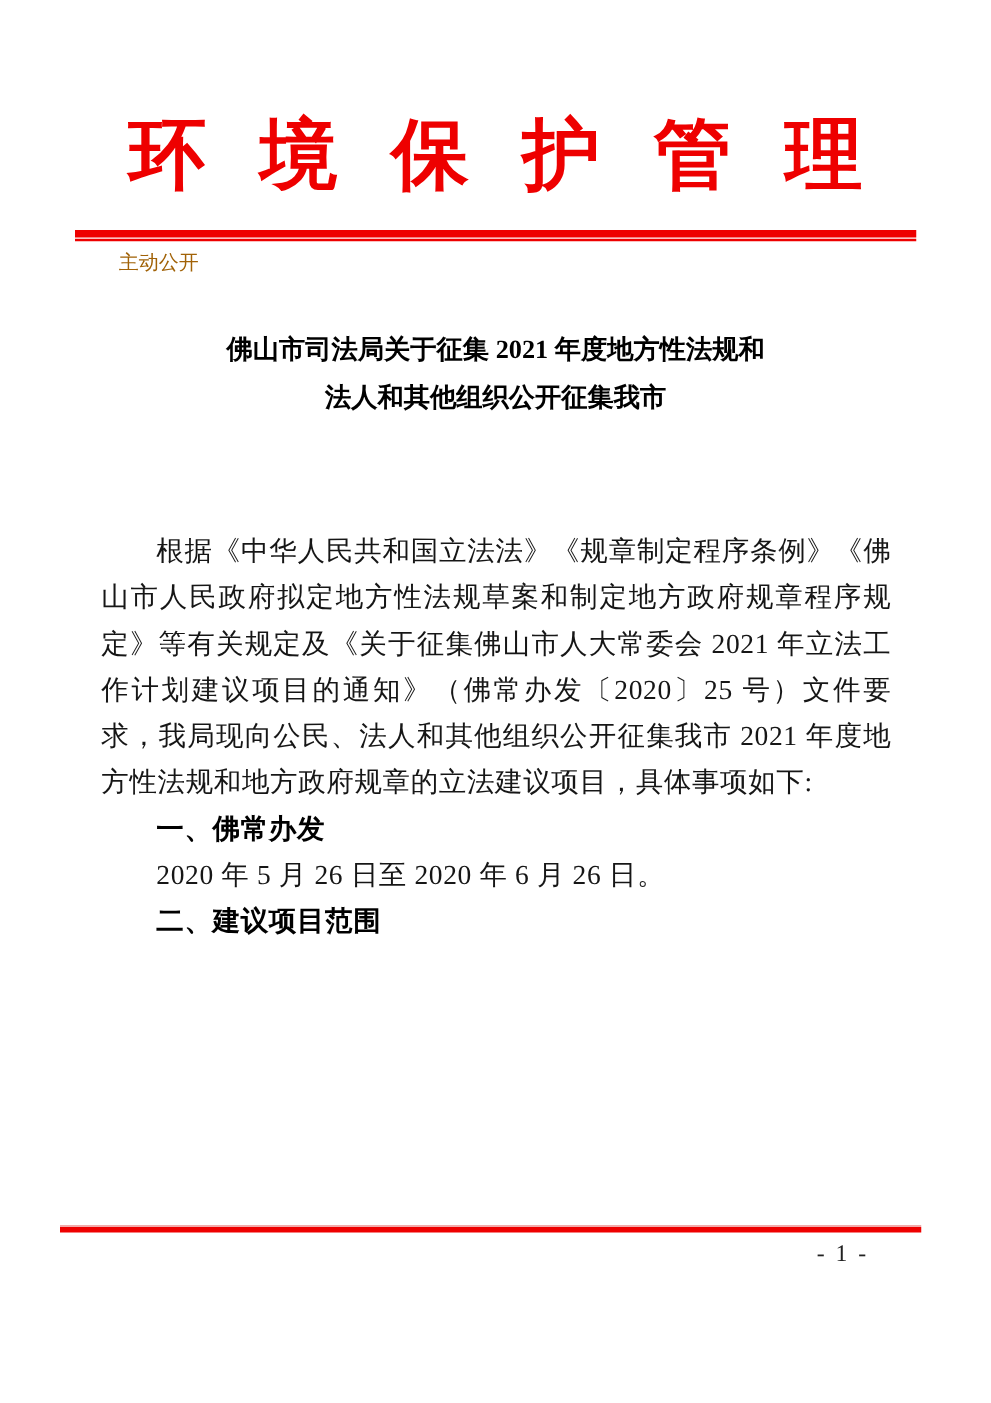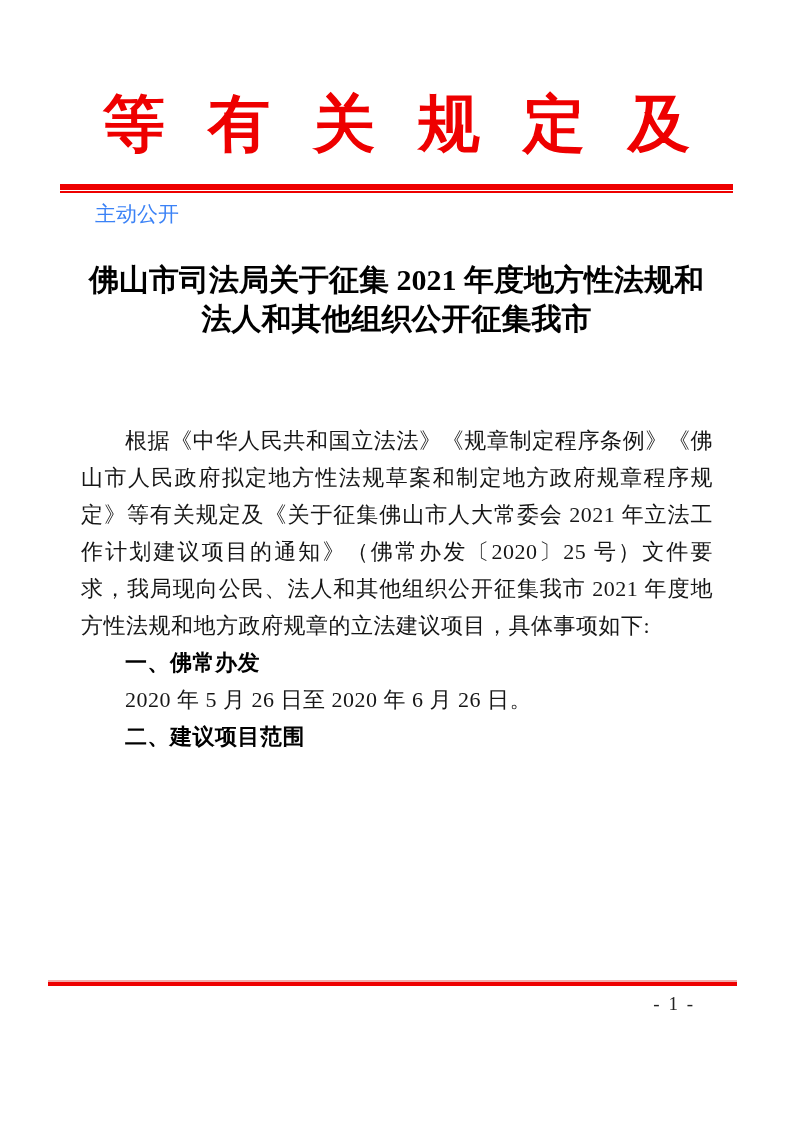--- a/index.html
+++ b/index.html
@@ -30,29 +30,29 @@
   .header-rule {
     position: absolute;
     top: 184px; left: 60px;
     width: 673px;
   }
   .header-rule .thick { height: 6px; background: var(--accent); }
   .header-rule .thin  { height: 2px; background: var(--accent); margin-top: 1px; }
   .disclosure {
     position: absolute;
     top: 200px; left: 95px;
-    font-size: 21px;
+    font-size: 16px;
     font-family: Liberation Sans, sans-serif;
-    color: #3b82f6;
+    color: #a16207;
   }
   .doc-title {
     position: absolute;
     top: 260px; left: 40px; right: 40px;
     text-align: center;
-    font-size: 30px;
+    font-size: 21px;
     line-height: 39px;
     font-weight: bold;
     color: #000;
   }
   .body-text {
     position: absolute;
     top: 422px; left: 81px;
     width: 632px;
     font-size: 22px;
     line-height: 37px;
@@ -79,21 +79,21 @@
     font-size: 19px;
     color: #222;
     letter-spacing: 2px;
   }
 </style>
 </head>
 <body>
 
 <div class="page">
 
-  <div class="bureau-title">等有关规定及</div>
+  <div class="bureau-title">环境保护管理</div>
 
   <div class="header-rule">
     <div class="thick"></div>
     <div class="thin"></div>
   </div>
 
   <div class="disclosure">主动公开</div>
 
   <div class="doc-title">
     <div>佛山市司法局关于征集 2021 年度地方性法规和</div>

